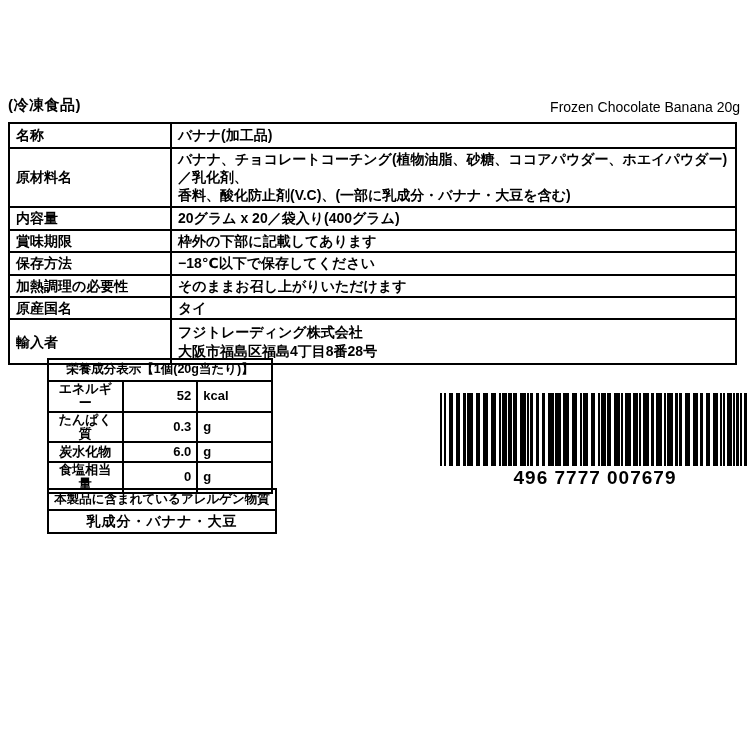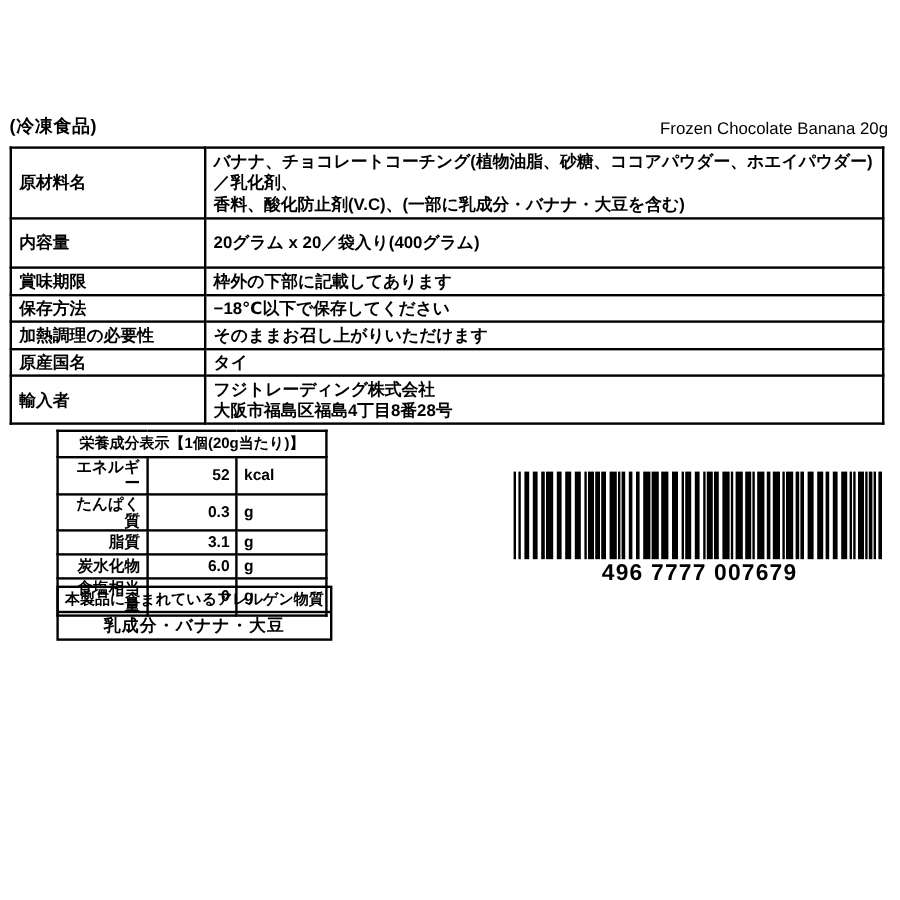--- a/index.html
+++ b/index.html
@@ -54,21 +54,21 @@
     table-layout: fixed;
   }
   table.nut th, table.nut td {
     border: 2px solid #000;
     font-size: 13px; font-weight: 700;
     padding: 0 5px;
     line-height: 1.1;
   }
   table.nut th { height: 20px; text-align: center; padding: 0 16px; font-size: 12.5px; }
   table.nut td { height: 18px; }
-  td.nlbl { width: 106px; text-align: right; }
+  td.nlbl { width: 106px; text-align: center; }
   td.nval { width: 34px; text-align: right; }
   td.nunit { width: 46px; text-align: left; }
 
   
   .allergen {
     position: absolute; left: 47px; top: 488px;
     width: 226px;
     border: 2px solid #000;
   }
   .al-title {
@@ -80,21 +80,21 @@
   }
   .al-value {
     height: 21px; line-height: 21px;
     text-align: center;
     font-size: 14px; font-weight: 700;
     letter-spacing: 1px;
   }
 
   
   .barcode {
-    position: absolute; left: 428px; top: 393px;
+    position: absolute; left: 440px; top: 393px;
     width: 310px;
   }
   .bars {
     width: 310px; height: 73px;
     display: flex; align-items: stretch;
     font-size: 0;
   }
   .bars span { background: #000; height: 100%; flex: none; display: block; }
   .barcode-number {
     width: 310px;
@@ -106,20 +106,24 @@
   }
 </style>
 </head>
 <body>
 
 <div class="hdr-left">(冷凍食品)</div>
 <div class="hdr-right">Frozen Chocolate Banana 20g</div>
 
 <table class="spec">
   <tbody>
+      <tr>
+    <td class="lbl">名称</td>
+    <td class="val">バナナ(加工品)</td>
+  </tr>
   <tr>
     <td class="lbl">原材料名</td>
     <td class="val">
       <div>バナナ、チョコレートコーチング(植物油脂、砂糖、ココアパウダー、ホエイパウダー)／乳化剤、</div>
       <div>香料、酸化防止剤(V.C)、(一部に乳成分・バナナ・大豆を含む)</div>
     </td>
   </tr>
   <tr>
     <td class="lbl">内容量</td>
     <td class="val">20グラム x 20／袋入り(400グラム)</td>
@@ -159,25 +163,20 @@
     <td class="nlbl">エネルギー</td>
     <td class="nval">52</td>
     <td class="nunit">kcal</td>
   </tr>
   <tr>
     <td class="nlbl">たんぱく質</td>
     <td class="nval">0.3</td>
     <td class="nunit">g</td>
   </tr>
   <tr>
-    <td class="nlbl">脂質</td>
-    <td class="nval">3.1</td>
-    <td class="nunit">g</td>
-  </tr>
-  <tr>
     <td class="nlbl">炭水化物</td>
     <td class="nval">6.0</td>
     <td class="nunit">g</td>
   </tr>
   <tr>
     <td class="nlbl">食塩相当量</td>
     <td class="nval">0</td>
     <td class="nunit">g</td>
   </tr>
 </tbody>

